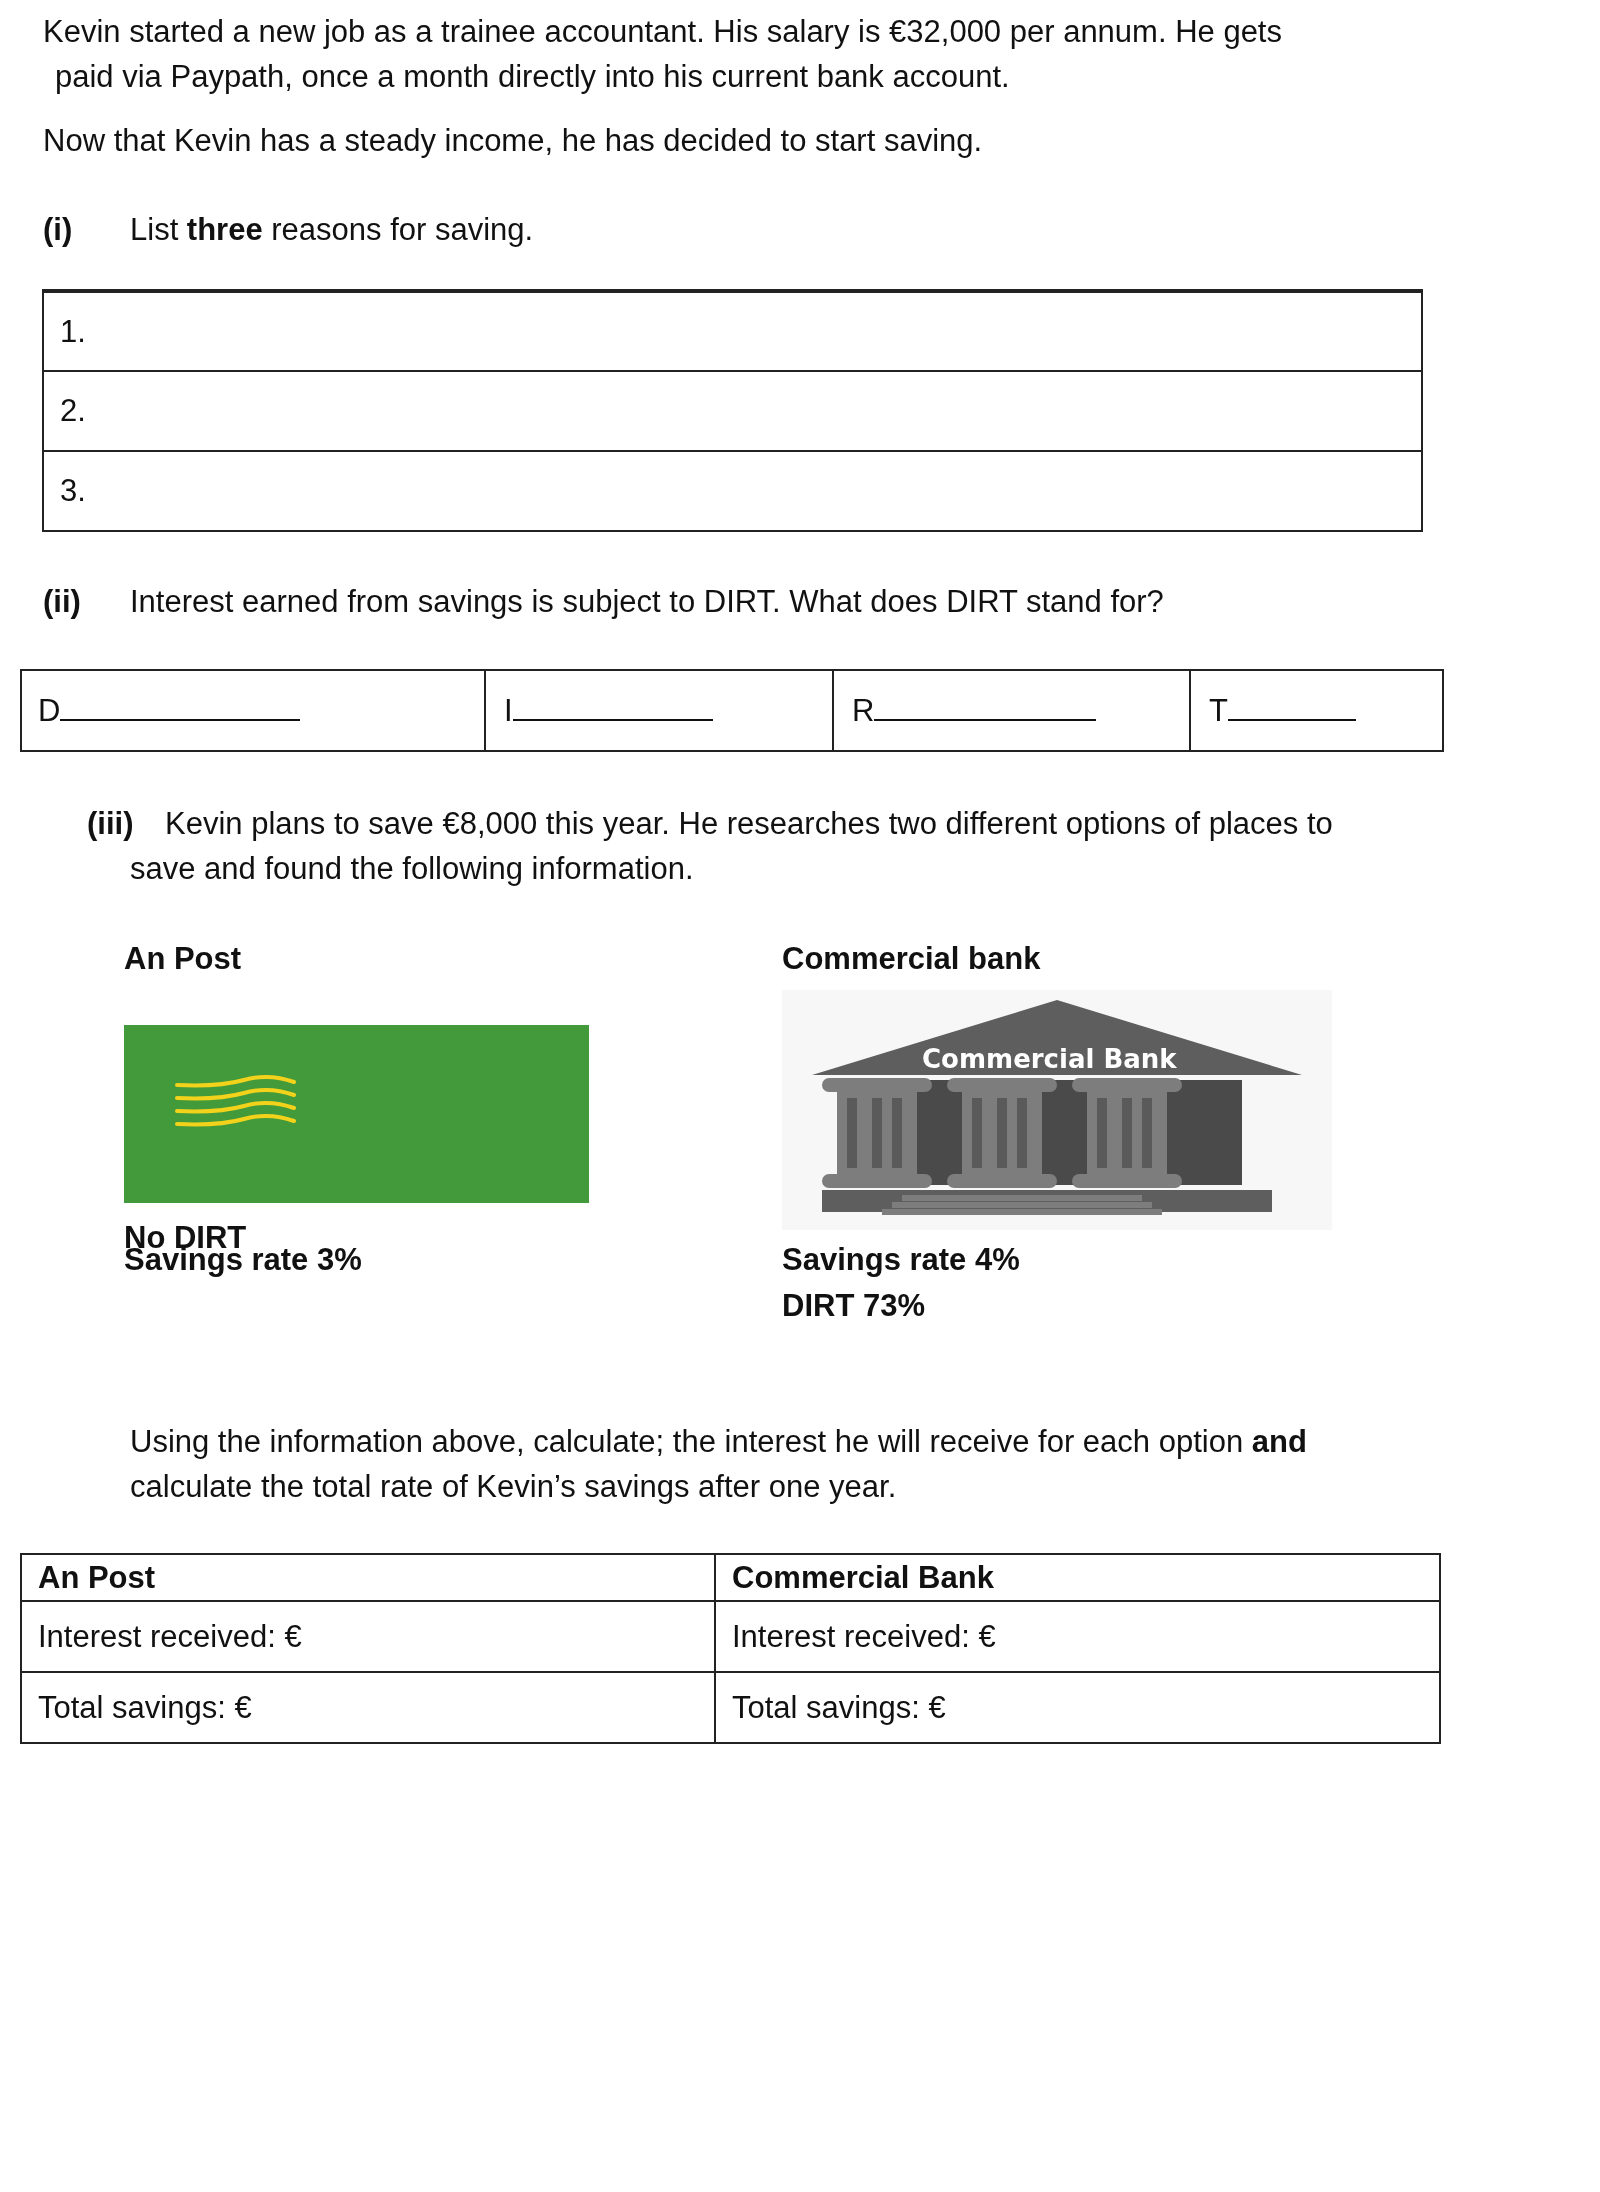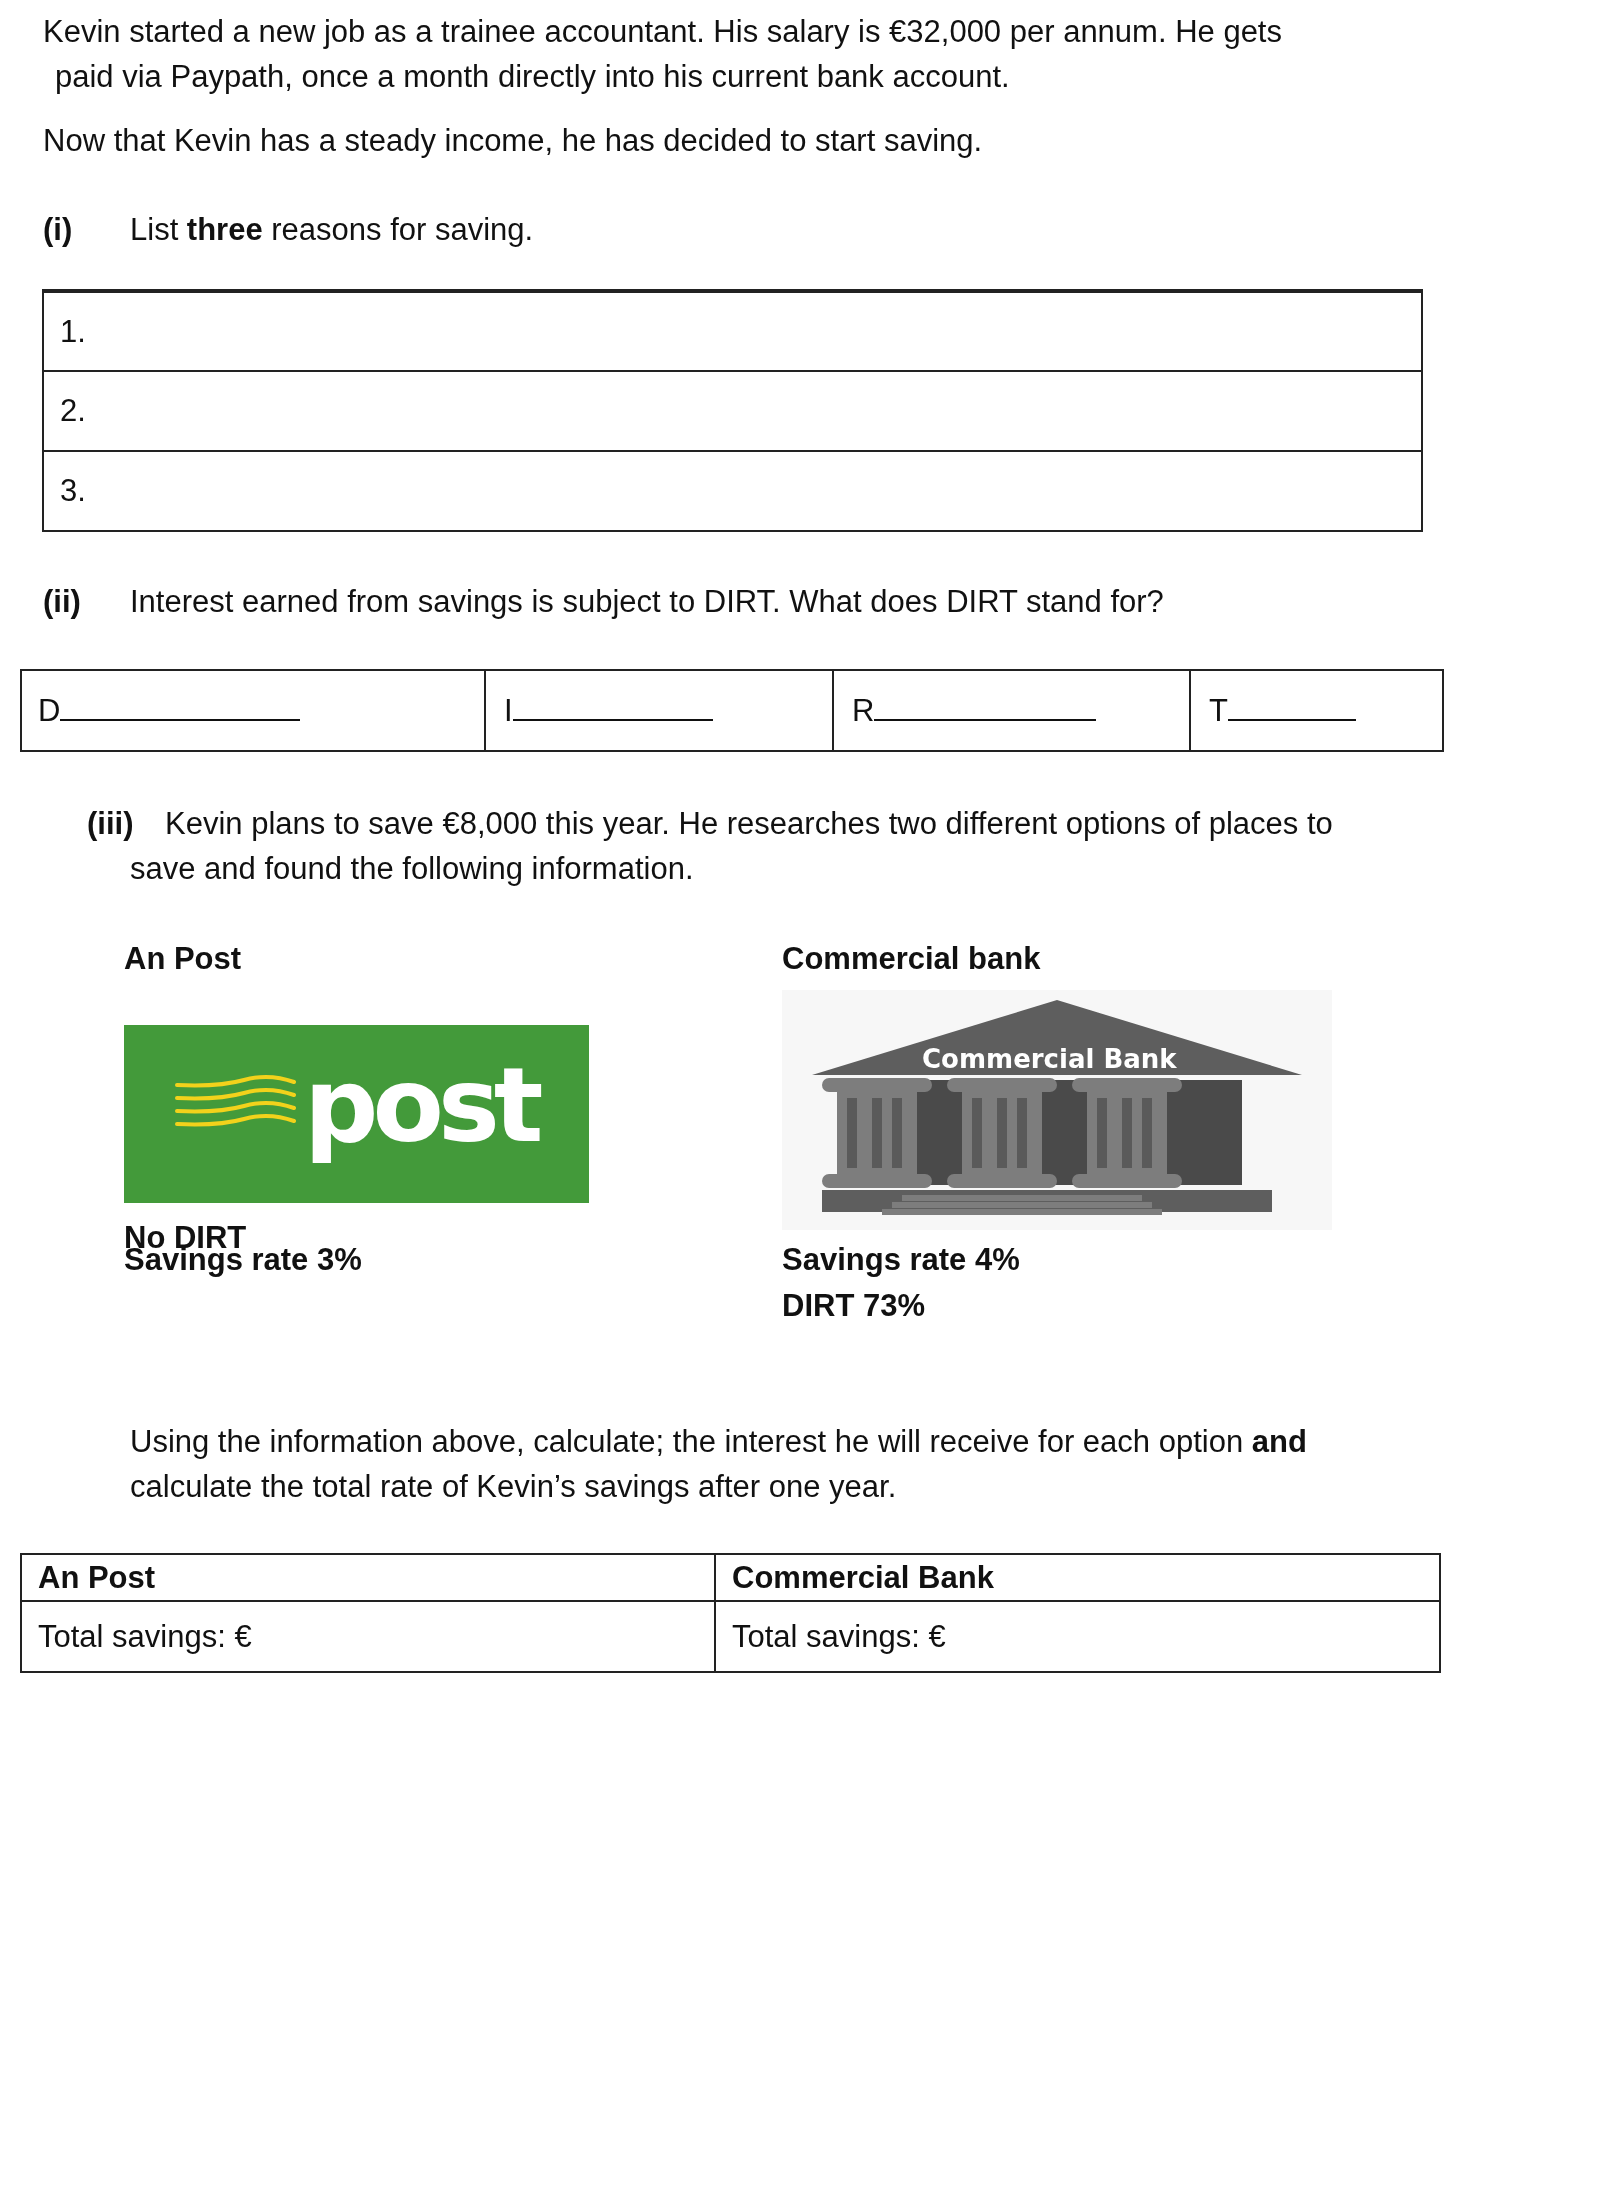--- a/index.html
+++ b/index.html
@@ -61,21 +61,20 @@
 
 <div class="abs logo-post" style="left:124px;top:1025px;width:465px;height:178px;">
   <svg width="465" height="178" viewBox="0 0 465 178" style="position:absolute;left:0;top:0;">
     <g fill="none" stroke="#f2d21b" stroke-width="4" stroke-linecap="round">
       <path d="M53 60 Q95 62 120 55 T170 57"></path>
       <path d="M53 73 Q95 75 120 68 T170 70"></path>
       <path d="M53 86 Q95 88 120 81 T170 83"></path>
       <path d="M53 99 Q95 101 120 94 T170 96"></path>
     </g>
   </svg>
-  <div class="abs" style="left:180px;top:28px;color:#fff;font-weight:bold;font-size:104px;letter-spacing:-6px;line-height:1;font-family:'DejaVu Sans',sans-serif;">post</div>
 </div>
 
 <div class="abs" style="left:782px;top:990px;width:550px;height:240px;background:#f7f7f7;">
   <svg width="550" height="240" viewBox="0 0 550 240" style="position:absolute;left:0;top:0;">
     <polygon points="275,10 520,85 30,85" fill="#5e5e5e"></polygon>
 
     <rect x="90" y="90" width="370" height="105" fill="#4a4a4a"></rect>
 
     <g fill="#7d7d7d">
       <rect x="40" y="88" width="110" height="14" rx="7"></rect>
@@ -115,17 +114,21 @@
 <div class="abs txt" style="left:130px;top:1426px;"><span>Using the information above, calculate; the interest he will receive for each option </span><b>and</b></div>
 <div class="abs txt" style="left:130px;top:1471px;">calculate the total rate of Kevin’s savings after one year.</div>
 
 <table style="left:20px;top:1553px;width:1421px;">
   <tbody>
       <tr style="height:47px;">
     <td class="cell-pad" style="width:660px;font-weight:bold;vertical-align:middle;">An Post</td>
     <td class="cell-pad" style="font-weight:bold;vertical-align:middle;">Commercial Bank</td>
   </tr>
   <tr style="height:71px;">
+    <td class="cell-pad" style="vertical-align:middle;"><span>Interest received: €</span></td>
+    <td class="cell-pad" style="vertical-align:middle;"><span>Interest received: €</span></td>
+  </tr>
+  <tr style="height:71px;">
     <td class="cell-pad" style="vertical-align:middle;"><span>Total savings: €</span></td>
     <td class="cell-pad" style="vertical-align:middle;"><span>Total savings: €</span></td>
   </tr>
 </tbody>
   </table>
 
 </body></html>

